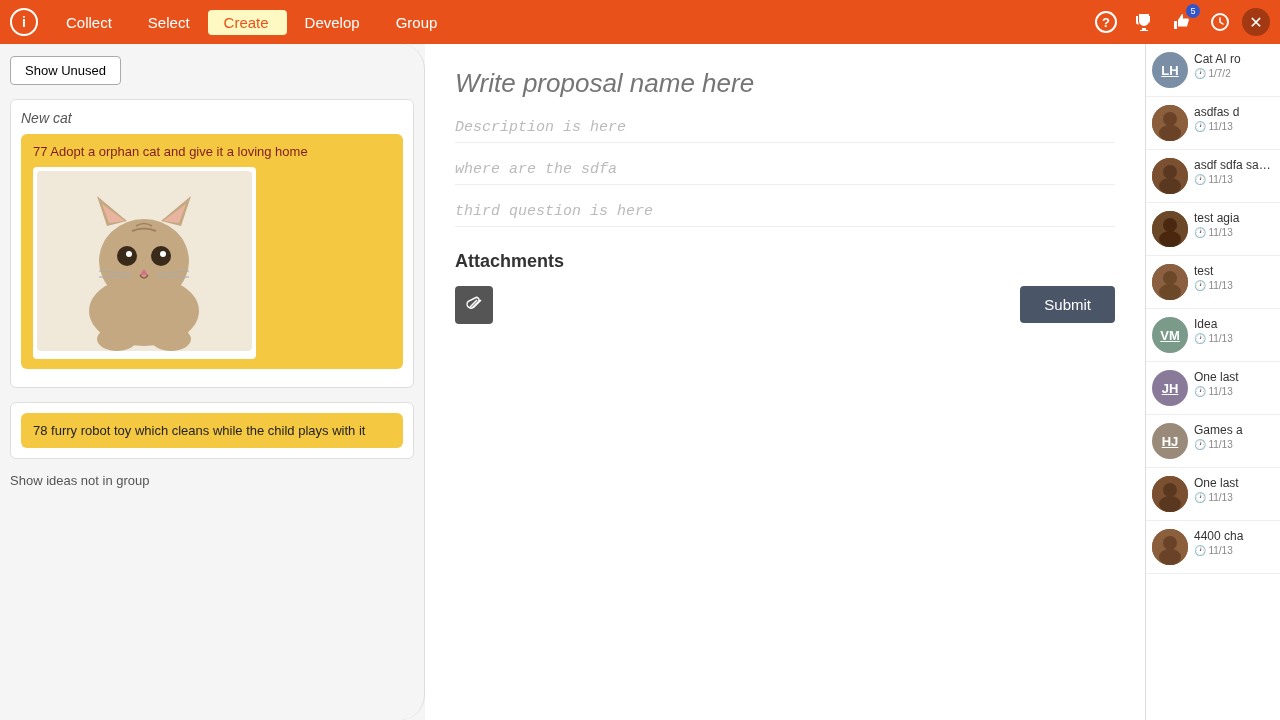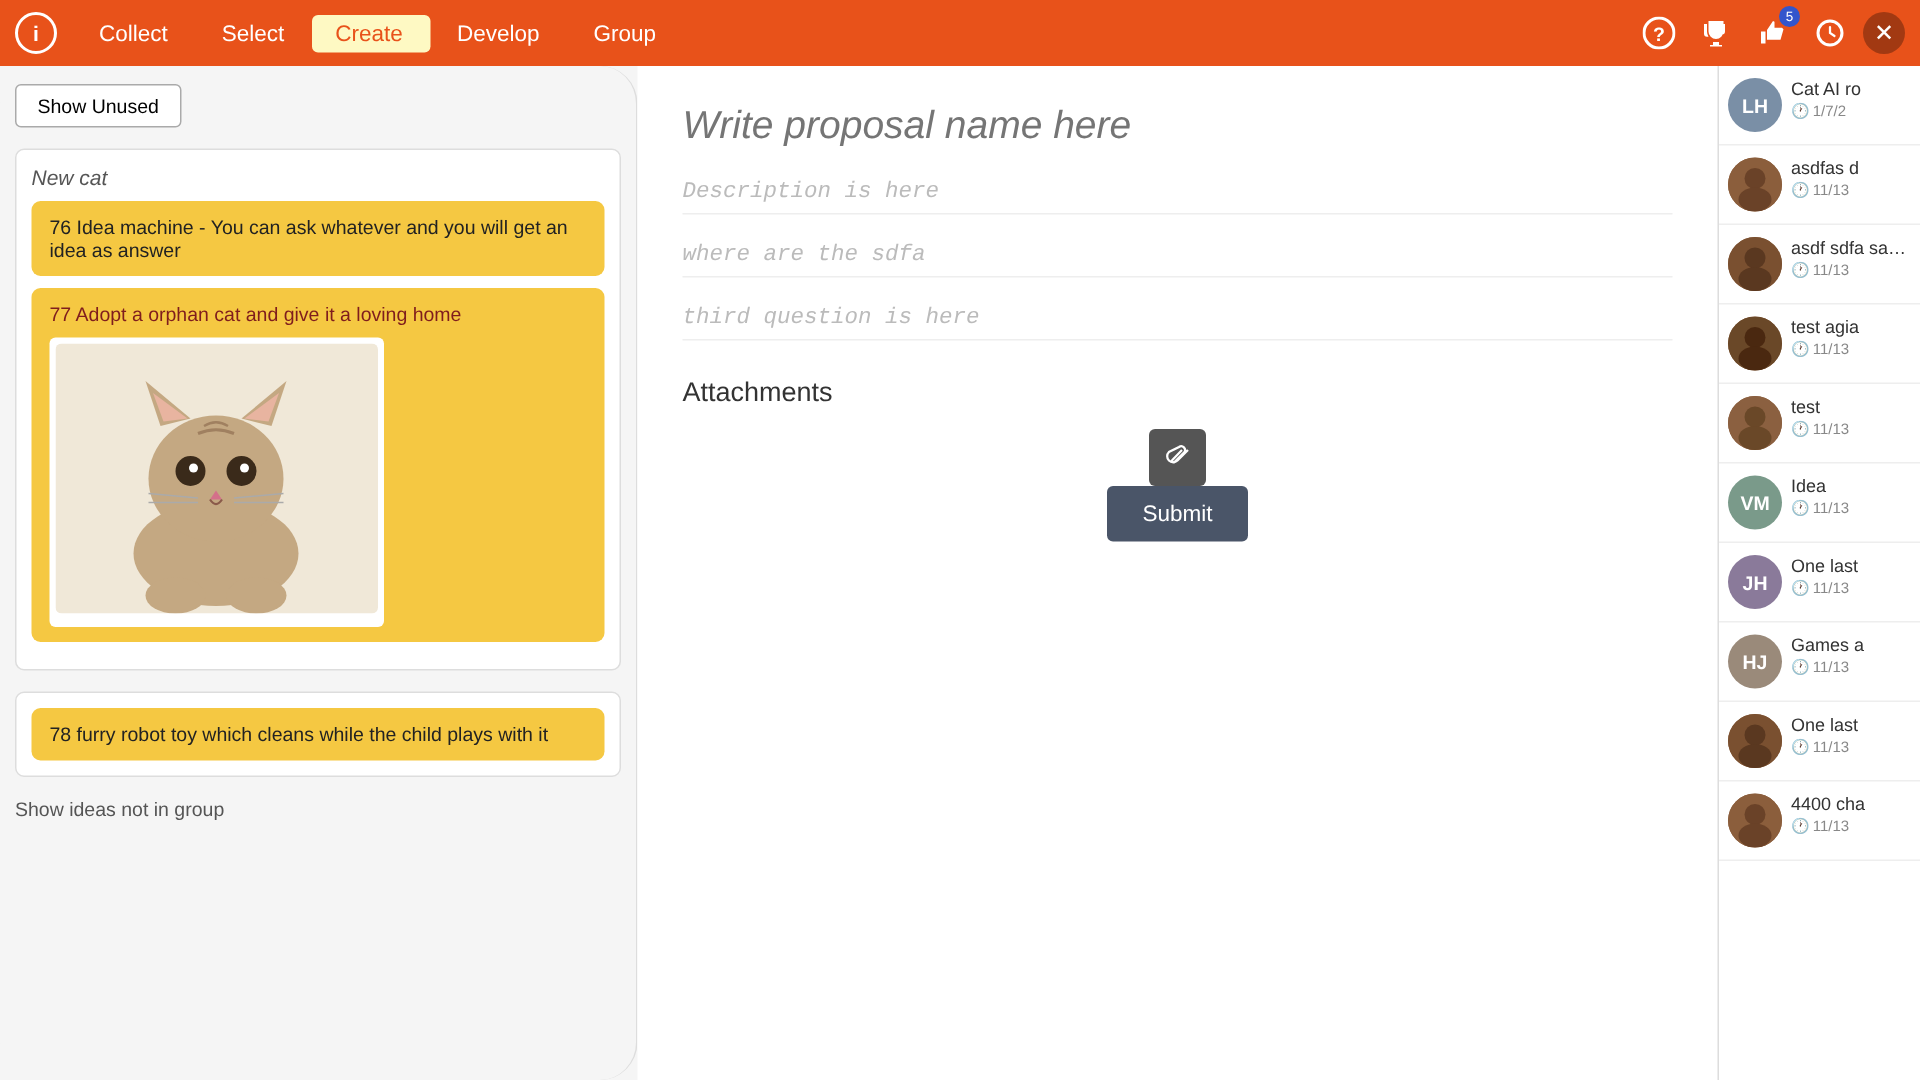--- a/index.html
+++ b/index.html
@@ -173,29 +173,28 @@
       margin-bottom: 18px;
       padding-bottom: 6px;
       border-bottom: 1px solid #eee;
       font-family: Liberation Mono, monospace;
     }
     .attachments-section {
       margin-top: 24px;
     }
     .attachments-header {
       font-size: 18px;
-      font-weight: normal;
+      font-weight: bold;
       color: #333;
       margin-bottom: 14px;
     }
     .attachments-row {
       display: flex;
-      align-items: center;
+      align-items: flex-start;
       justify-content: space-between;
-      flex-direction: column;
     }
     .attach-icon-btn {
       width: 38px; height: 38px;
       background: #555;
       border-radius: 4px;
       display: flex; align-items: center; justify-content: center;
       cursor: pointer;
       color: white;
       font-size: 18px;
     }
@@ -226,20 +225,21 @@
       gap: 6px;
     }
     .right-avatar {
       width: 36px; height: 36px;
       border-radius: 50%;
       flex-shrink: 0;
       display: flex; align-items: center; justify-content: center;
       font-weight: bold;
       font-size: 13px;
       color: white;
+      text-decoration: underline;
     }
     .right-avatar.brown { background: #8B5E3C; }
     .right-avatar.initials-lh { background: #7a8fa6; }
     .right-avatar.initials-vm { background: #7a9a8a; }
     .right-avatar.initials-jh { background: #8a7a9a; }
     .right-avatar.initials-hj { background: #9a8a7a; }
     .right-content {
       flex: 1;
       min-width: 0;
     }
@@ -310,21 +310,20 @@
 </nav>
 
 <div class="main-layout">
 
   <div class="left-panel">
     <button class="show-unused-btn">Show Unused</button>
 
     <div class="group-box">
       <div class="group-title">New cat</div>
 
-      <div class="idea-card">76 Idea machine - You can ask whatever and you will get an idea as answer</div>
 
       <div class="idea-card-with-image">
         <div class="idea-card-text">77 Adopt a orphan cat and give it a loving home</div>
         <div class="cat-image-container">
           
           <svg width="215" height="180" viewBox="0 0 215 180" xmlns="http://www.w3.org/2000/svg">
             <rect width="215" height="180" fill="#f0e8d8" rx="4"></rect>
 
             <ellipse cx="107" cy="140" rx="55" ry="35" fill="#c4a882"></ellipse>
 

